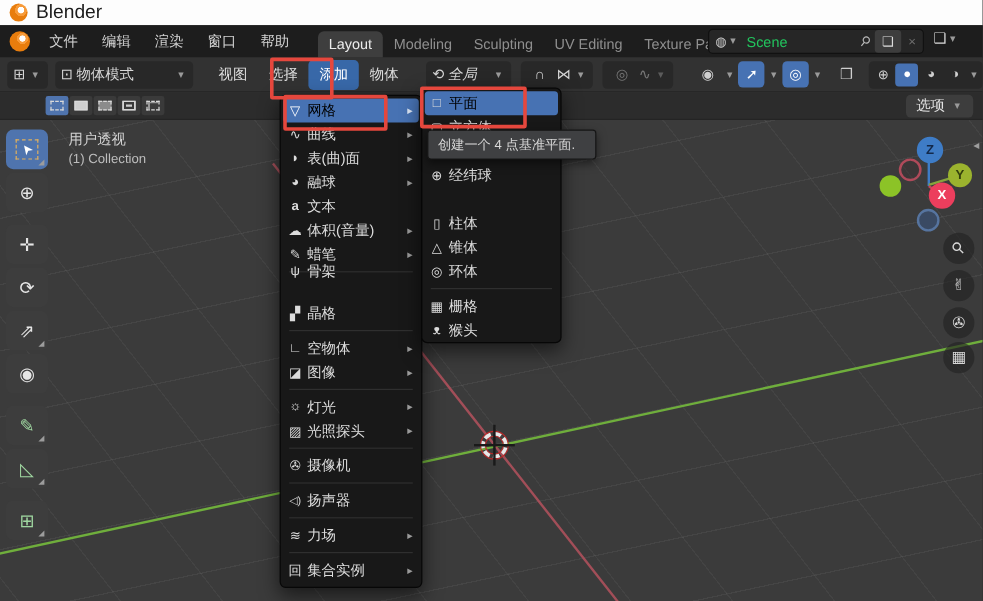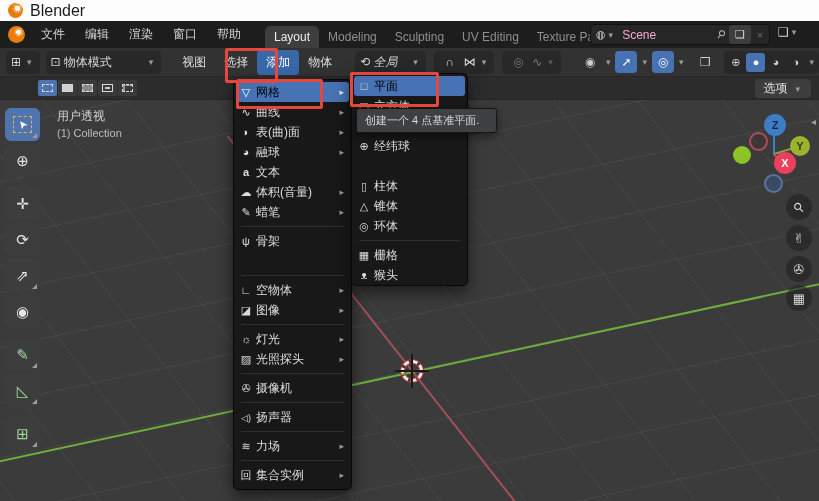--- a/index.html
+++ b/index.html
@@ -18,21 +18,21 @@
   .blogo2{width:17px;height:17px;margin:0 6px 0 8px;border-radius:50%;
           background:radial-gradient(circle at 63% 36%,#fff 0 2.4px,#f79b3a 2.8px 4.6px,#e87d0d 4.6px 100%);}
   .appmenu{padding:0 10px;color:#d4d4d4;cursor:default;line-height:27px;}
   .tabs{display:flex;align-items:flex-end;height:27px;margin-left:14px;}
   .tab{padding:0 9px;height:22px;line-height:22px;color:#8f8f8f;border-radius:5px 5px 0 0;white-space:nowrap;}
   .tab.active{background:#3e3e3e;color:#ececec;}
   .scenewrap{position:absolute;left:590px;top:3px;height:21px;width:180px;background:#262626;
              border:1px solid #111;border-radius:4px;display:flex;align-items:center;box-sizing:border-box;}
   .scenewrap .ic{margin-left:5px;color:#cfcfcf;font-size:11px;}
   .dn{color:#9a9a9a;font-size:9px;margin:0 3px;}
-  .scenename{flex:1;margin-left:6px;color:#f9a8d4;}
+  .scenename{flex:1;margin-left:6px;color:#22c55e;}
   .pinic{color:#b9b9b9;font-size:11px;transform:rotate(40deg);margin-right:4px;}
   .copybtn{width:22px;height:19px;background:#3d3d3d;border-radius:3px;display:flex;align-items:center;
            justify-content:center;color:#dcdcdc;font-size:11px;}
   .xbtn{width:18px;text-align:center;color:#6f6f6f;font-size:11px;}
   .vlayer{position:absolute;left:778px;top:4px;display:flex;align-items:center;color:#d6d6d6;font-size:12px;}
   
   .vhead{position:absolute;left:0;top:48px;right:0;height:29px;background:#323232;
          display:flex;align-items:center;border-bottom:1px solid #262626;box-sizing:border-box;}
   .hbtn{height:23px;display:flex;align-items:center;background:#282828;border-radius:4px;padding:0 5px;gap:3px;}
   .hicon{font-size:12px;color:#d5d5d5;}
@@ -328,23 +328,27 @@
         <span class="mi i-volume" data-name="volume-icon"></span>
         <span class="ml">体积(音量)</span>
         <span class="sub" data-name="submenu-arrow-icon">▸</span>
       </div>
     <div class="mrow" style="top:122px;" data-name="menu-item-grease-pencil">
         <span class="mi i-grease" data-name="grease-pencil-icon"></span>
         <span class="ml">蜡笔</span>
         <span class="sub" data-name="submenu-arrow-icon">▸</span>
       </div>
     <div class="msep" style="top:146px;" data-name="menu-separator"></div>
-    <div class="mrow" style="top:151px;" data-name="menu-item-armature">
+    <div class="mrow" style="top:136px;" data-name="menu-item-armature">
         <span class="mi i-armature" data-name="armature-icon"></span>
         <span class="ml">骨架</span>
+      </div>
+    <div class="mrow" style="top:171px;" data-name="menu-item-lattice">
+        <span class="mi i-lattice" data-name="lattice-icon"></span>
+        <span class="ml">晶格</span>
       </div>
     <div class="msep" style="top:195px;" data-name="menu-separator"></div>
     <div class="mrow" style="top:200px;" data-name="menu-item-empty">
         <span class="mi i-empty" data-name="empty-icon"></span>
         <span class="ml">空物体</span>
         <span class="sub" data-name="submenu-arrow-icon">▸</span>
       </div>
     <div class="mrow" style="top:220px;" data-name="menu-item-image">
         <span class="mi i-image" data-name="image-icon"></span>
         <span class="ml">图像</span>

